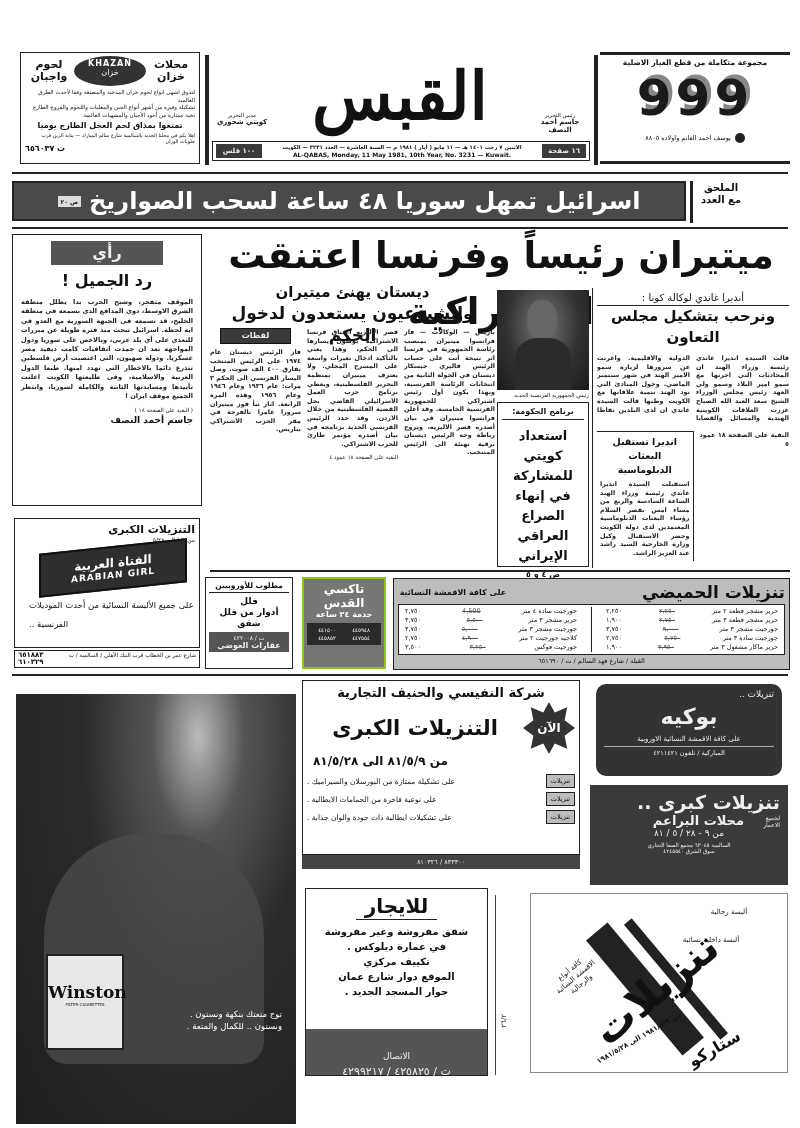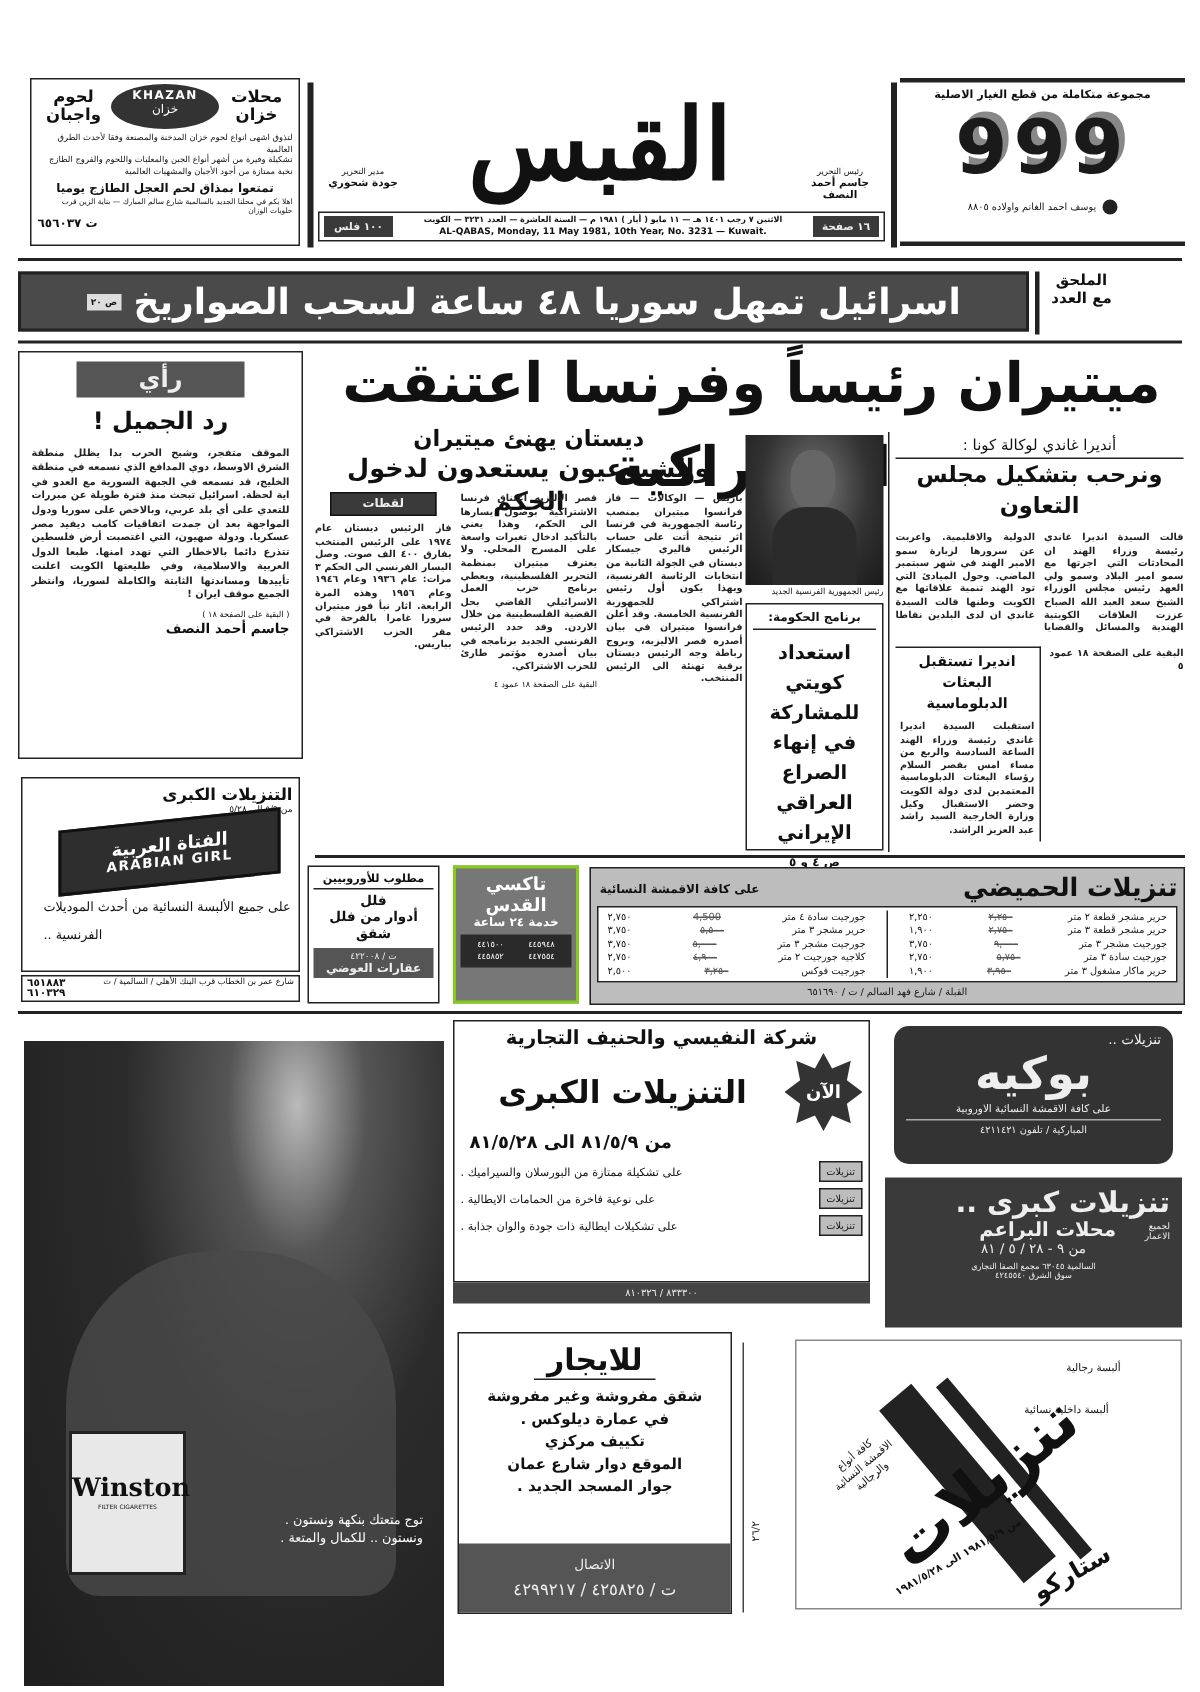--- a/index.html
+++ b/index.html
@@ -43,21 +43,21 @@
 </div>
 
 <div class="abs center heavy serif" style="left:300px; top:56px; width:200px; height:80px; font-size:66px; line-height:80px; letter-spacing:-2px;">القبس</div>
 
 <div class="abs center" style="left:530px; top:112px; width:60px;">
   <div style="font-size:5.5px;">رئيس التحرير</div>
   <div class="heavy" style="font-size:7px;">جاسم أحمد النصف</div>
 </div>
 <div class="abs center" style="left:212px; top:112px; width:60px;">
   <div style="font-size:5.5px;">مدير التحرير</div>
-  <div class="heavy" style="font-size:7px;">جودة شحوري</div>
+  <div class="heavy" style="font-size:7px;">كويتي شحوري</div>
 </div>
 
 <div class="abs" style="left:212px; top:141px; width:378px; height:20px; border:1.5px solid #222; display:flex; align-items:center;">
   <div class="dark heavy center" style="width:44px; height:14px; margin-right:3px; font-size:7px; line-height:14px;">١٦ صفحة</div>
   <div style="flex:1; text-align:center;">
     <div class="heavy" style="font-size:5.4px; line-height:7px;">الاثنين ٧ رجب ١٤٠١ هـ — ١١ مايو ( أيار ) ١٩٨١ م — السنة العاشرة — العدد ٣٢٣١ — الكويت</div>
     <div class="heavy" style="font-size:6px; line-height:7px; direction:ltr;">AL-QABAS, Monday, 11 May 1981, 10th Year, No. 3231 — Kuwait.</div>
   </div>
   <div class="dark heavy center" style="width:46px; height:14px; margin-left:3px; font-size:7px; line-height:14px;">١٠٠ فلس</div>
 </div>
@@ -276,21 +276,21 @@
     <div style="display:flex; align-items:center; justify-content:space-between; height:18px;">
       <span class="grey" style="font-size:6.5px; padding:2px 4px; border:1px solid #222;">تنزيلات</span>
       <span style="font-size:7.5px;">على تشكيلات ايطالية ذات جودة والوان جذابة .</span>
     </div>
   </div>
 </div>
 <div class="abs dark center" style="left:302px; top:855px; width:278px; height:14px; font-size:6.5px; line-height:14px; background:#444;">٨٣٣٣٠٠ / ٨١٠٣٢٦</div>
 
 <div class="abs dark" style="left:596px; top:684px; width:186px; height:92px; border-radius:10px; background:#333; padding:5px 8px;">
   <div style="font-size:9px; text-align:right;">تنزيلات ..</div>
-  <div class="heavy center" style="font-size:30px; line-height:36px;">بوكيه</div>
+  <div class="heavy center" style="font-size:22px; line-height:36px;">بوكيه</div>
   <div class="center" style="font-size:7px;">على كافة الاقمشة النسائية الاوروبية</div>
   <div class="center" style="font-size:6.5px; border-top:1px solid #aaa; margin-top:3px; padding-top:2px;">المباركية / تلفون ٤٢١١٤٢١</div>
 </div>
 
 <div class="abs dark" style="left:590px; top:785px; width:198px; height:100px; background:#3a3a3a; padding:6px 8px;">
   <div class="heavy" style="font-size:19px; text-align:right;">تنزيلات كبرى ..</div>
   <div style="display:flex; align-items:center; gap:6px;">
     <span style="font-size:6px; width:30px;">لجميع الاعمار</span>
     <span class="heavy" style="font-size:13px;">محلات البراعم</span>
   </div>
@@ -301,21 +301,21 @@
 
 <div class="abs box" style="left:305px; top:888px; width:183px; height:188px; padding:4px 0 0;">
   <div class="heavy center" style="font-size:20px; line-height:26px; border-bottom:1.5px solid #222; margin:0 50px;">للايجار</div>
   <div class="heavy center" style="font-size:10px; line-height:15px; margin-top:4px;">
     <div>شقق مفروشة وغير مفروشة</div>
     <div>في عمارة ديلوكس .</div>
     <div>تكييف مركزي</div>
     <div>الموقع دوار شارع عمان</div>
     <div>جوار المسجد الجديد .</div>
   </div>
-  <div class="dark center" style="position:absolute; bottom:0; left:0; right:0; height:46px; background:#555; padding-top:10px;">
+  <div class="dark center" style="position:absolute; bottom:0; left:0; right:0; height:46px; background:#555; padding-top:22px;">
     <div style="font-size:9px;">الاتصال</div>
     <div style="font-size:11px; margin-top:4px;">ت / ٤٢٥٨٢٥ / ٤٢٩٩٢١٧</div>
   </div>
 </div>
 
 <div class="abs" style="left:494px; top:1020px; width:20px; font-size:7px; transform:rotate(-90deg);">٢٦/٢</div>
 <div class="abs" style="left:495px; top:895px; width:1px; height:180px; background:#444;"></div>
 
 <div class="abs box" style="left:530px; top:893px; width:258px; height:180px; overflow:hidden; border-color:#888;">
   <div style="position:absolute; left:100px; top:20px; width:28px; height:150px; background:#222; transform:rotate(-40deg);"></div>

